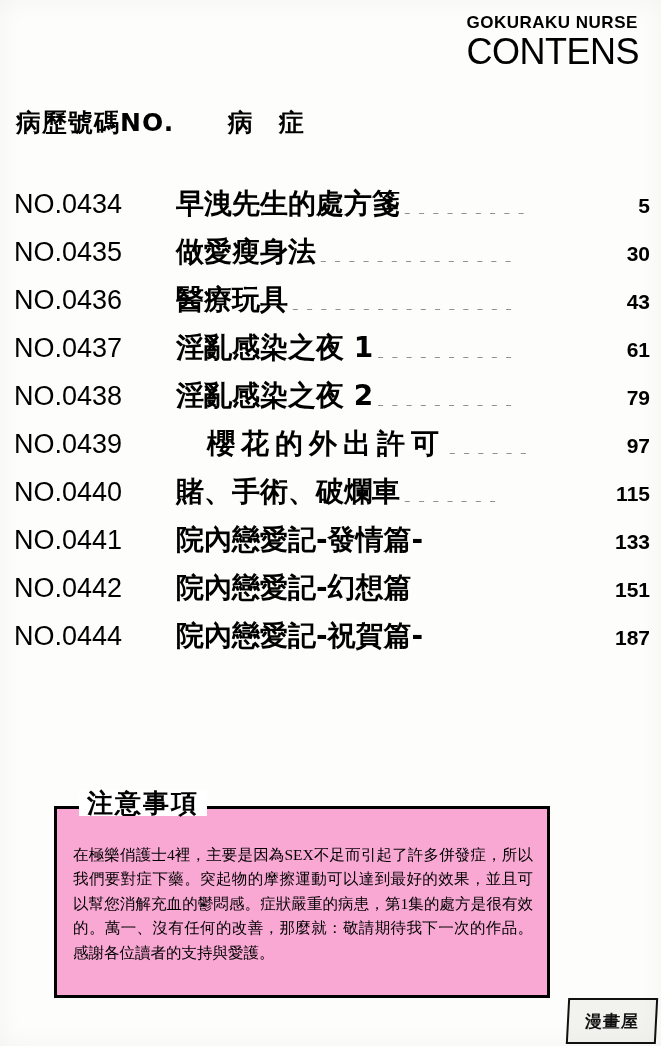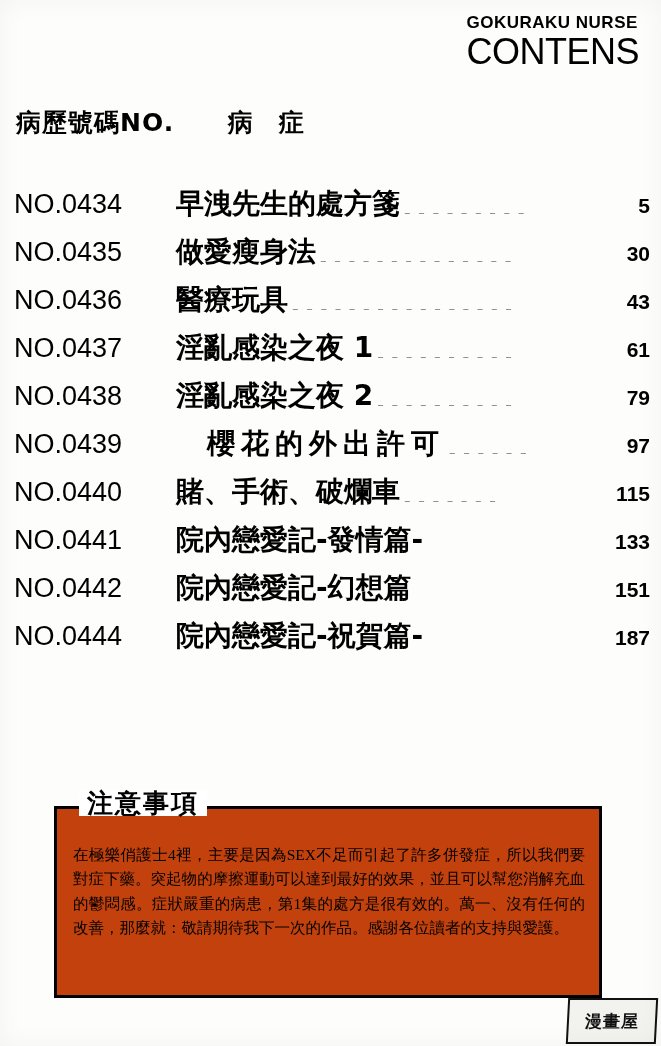--- a/index.html
+++ b/index.html
@@ -129,24 +129,24 @@
     flex: 0 0 auto;
     min-width: 34px;
     white-space: nowrap;
   }
 
   
   .notice {
     position: absolute;
     left: 54px;
     top: 806px;
-    width: 548px;
+    width: 496px;
     height: 192px;
     border: 3px solid #000;
-    background: #c2410c;
+    background: #f9a8d4;
     box-sizing: border-box;
   }
   .notice-title {
     position: absolute;
     left: 22px;
     top: -19px;
     background: #fff;
     padding: 0 8px;
     font-family: "DejaVu Sans", sans-serif;
     font-weight: bold;

